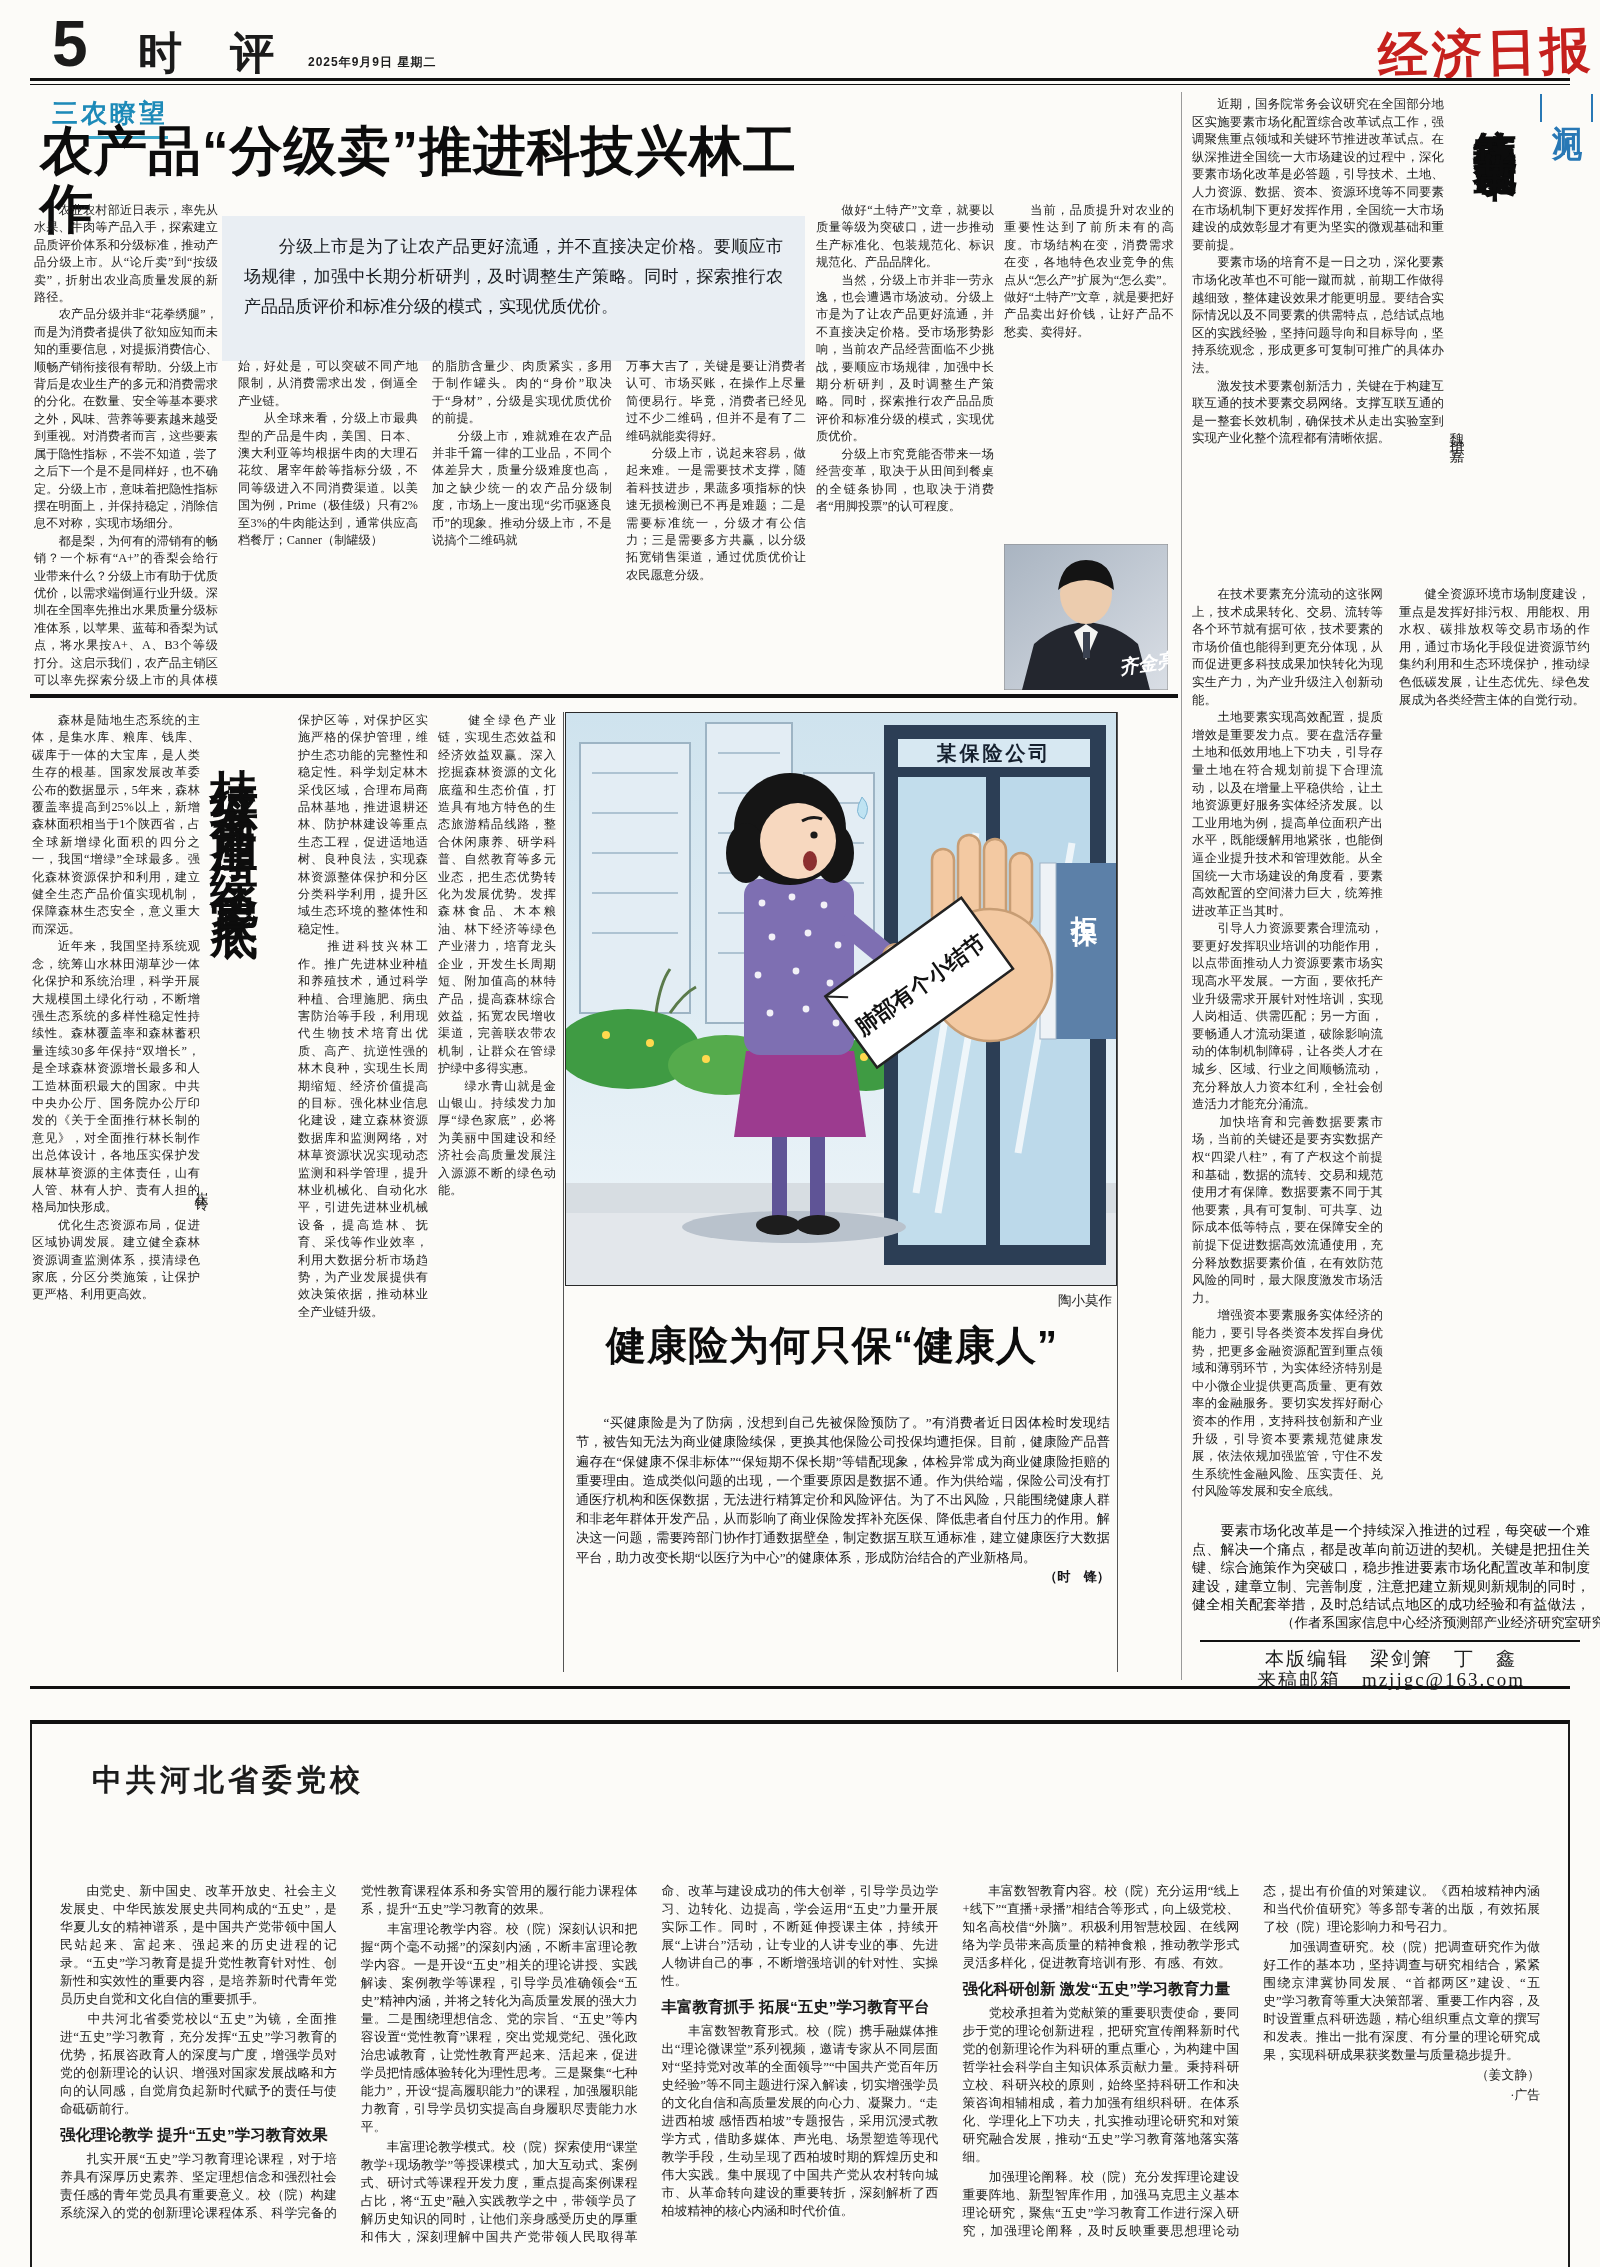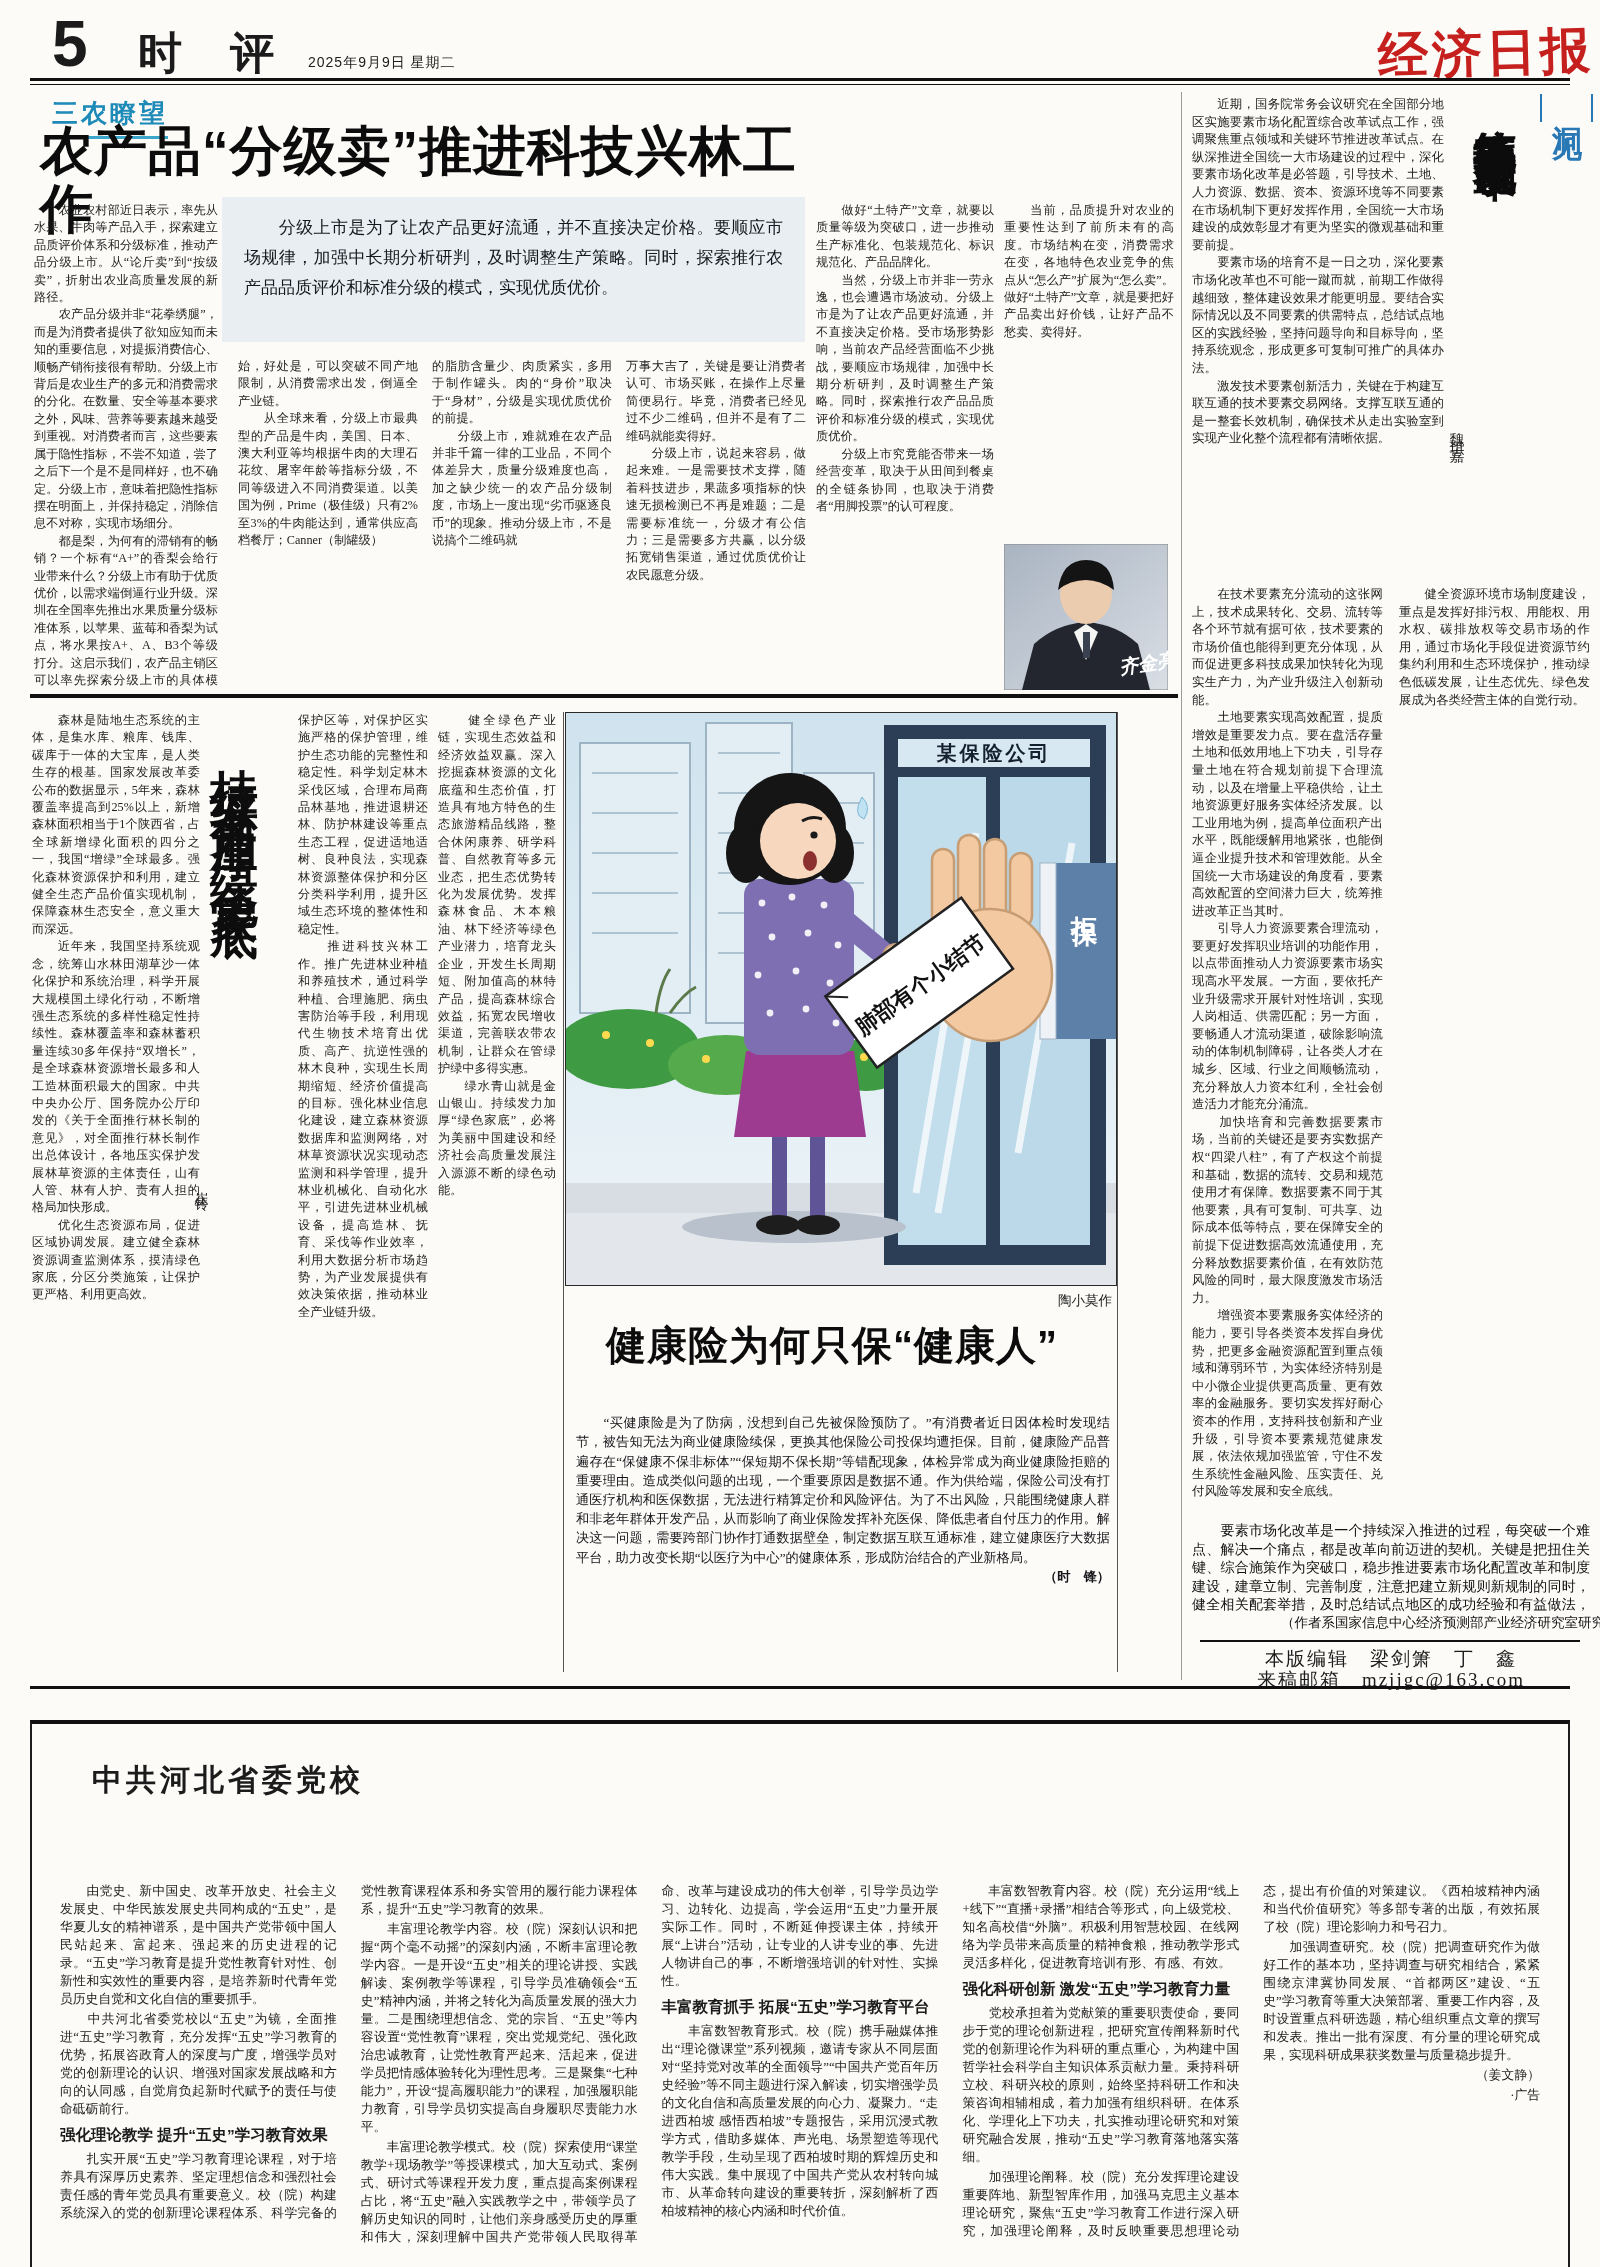--- a/index.html
+++ b/index.html
@@ -6,21 +6,21 @@
   #paper{position:relative;width:1600px;height:2267px;background:#fcfbf8;margin:0 auto;
          font-family:"Liberation Serif","DejaVu Serif",serif;color:#1b1b1b;overflow:hidden;}
   .abs{position:absolute;}
   .sans{font-family:"Liberation Sans","DejaVu Sans",sans-serif;}
   .col{text-align:justify;overflow:hidden;white-space:pre-line;color:#1d1d1d;}
   .rule{background:#111;}
   .vrule{background:#9a9a9a;width:1px;}
   
   .pagenum{font-size:64px;font-weight:900;line-height:1;}
   .secname{font-size:44px;font-weight:700;letter-spacing:18px;}
-  .dateline{font-size:14px;font-weight:400;letter-spacing:1px;}
+  .dateline{font-size:12px;font-weight:700;letter-spacing:1px;}
   .masthead{font-size:50px;font-weight:900;color:#c5201d;transform:rotate(-1.5deg);letter-spacing:4px;}
   
   .kicker{font-size:26px;font-weight:800;color:#1d8ab8;letter-spacing:3px;
           border-bottom:3px solid #3aa6c9;padding-bottom:5px;}
   .h1a{font-size:53px;font-weight:900;letter-spacing:1px;line-height:1.1;color:#0c0c0c;}
   .introbox{background:#e9eef3;padding:16px 22px;font-size:17px;line-height:1.75;
             text-align:justify;color:#15181c;white-space:pre-line;}
   .bodytxt{font-size:12.2px;line-height:17.4px;}
   
   .vert{writing-mode:vertical-rl;}
@@ -58,21 +58,21 @@
 
   <div class="abs sans pagenum" style="left:52px;top:12px;">5</div>
   <div class="abs sans secname" style="left:138px;top:24px;">时 评</div>
   <div class="abs sans dateline" style="left:308px;top:54px;">2025年9月9日 星期二</div>
   <div class="abs masthead" style="left:1378px;top:20px;">经济日报</div>
   <div class="abs rule" style="left:30px;top:78px;width:1540px;height:3px;"></div>
   <div class="abs rule" style="left:30px;top:84px;width:1540px;height:1px;"></div>
 
   <div class="abs sans kicker" style="left:52px;top:96px;">三农瞭望</div>
   <div class="abs sans h1a" style="left:40px;top:122px;width:780px;">农产品“分级卖”推进科技兴林工作</div>
-  <div class="abs introbox" style="left:222px;top:197px;width:539px;height:113px;">　　分级上市是为了让农产品更好流通，并不直接决定价格。要顺应市场规律，加强中长期分析研判，及时调整生产策略。同时，探索推行农产品品质评价和标准分级的模式，实现优质优价。</div>
+  <div class="abs introbox" style="left:222px;top:216px;width:539px;height:113px;">　　分级上市是为了让农产品更好流通，并不直接决定价格。要顺应市场规律，加强中长期分析研判，及时调整生产策略。同时，探索推行农产品品质评价和标准分级的模式，实现优质优价。</div>
 
   <div class="abs col bodytxt" style="left:34px;top:202px;width:184px;height:486px;">　　农业农村部近日表示，率先从水果、牛肉等产品入手，探索建立品质评价体系和分级标准，推动产品分级上市。从“论斤卖”到“按级卖”，折射出农业高质量发展的新路径。
 　　农产品分级并非“花拳绣腿”，而是为消费者提供了欲知应知而未知的重要信息，对提振消费信心、顺畅产销衔接很有帮助。分级上市背后是农业生产的多元和消费需求的分化。在数量、安全等基本要求之外，风味、营养等要素越来越受到重视。对消费者而言，这些要素属于隐性指标，不尝不知道，尝了之后下一个是不是同样好，也不确定。分级上市，意味着把隐性指标摆在明面上，并保持稳定，消除信息不对称，实现市场细分。
 　　都是梨，为何有的滞销有的畅销？一个标有“A+”的香梨会给行业带来什么？分级上市有助于优质优价，以需求端倒逼行业升级。深圳在全国率先推出水果质量分级标准体系，以苹果、蓝莓和香梨为试点，将水果按A+、A、B3个等级打分。这启示我们，农产品主销区可以率先探索分级上市的具体模式。以往，农产品的认证或可追溯体系多由产区发起，如今的分级上市则从主销区肇</div>
   <div class="abs col bodytxt" style="left:238px;top:358px;width:180px;height:330px;">始，好处是，可以突破不同产地限制，从消费需求出发，倒逼全产业链。
 　　从全球来看，分级上市最典型的产品是牛肉，美国、日本、澳大利亚等均根据牛肉的大理石花纹、屠宰年龄等指标分级，不同等级进入不同消费渠道。以美国为例，Prime（极佳级）只有2%至3%的牛肉能达到，通常供应高档餐厅；Canner（制罐级）</div>
   <div class="abs col bodytxt" style="left:432px;top:358px;width:180px;height:330px;">的脂肪含量少、肉质紧实，多用于制作罐头。肉的“身价”取决于“身材”，分级是实现优质优价的前提。
 　　分级上市，难就难在农产品并非千篇一律的工业品，不同个体差异大，质量分级难度也高，加之缺少统一的农产品分级制度，市场上一度出现“劣币驱逐良币”的现象。推动分级上市，不是说搞个二维码就</div>
   <div class="abs col bodytxt" style="left:626px;top:358px;width:180px;height:330px;">万事大吉了，关键是要让消费者认可、市场买账，在操作上尽量简便易行。毕竟，消费者已经见过不少二维码，但并不是有了二维码就能卖得好。
 　　分级上市，说起来容易，做起来难。一是需要技术支撑，随着科技进步，果蔬多项指标的快速无损检测已不再是难题；二是需要标准统一，分级才有公信力；三是需要多方共赢，以分级拓宽销售渠道，通过优质优价让农民愿意分级。</div>

